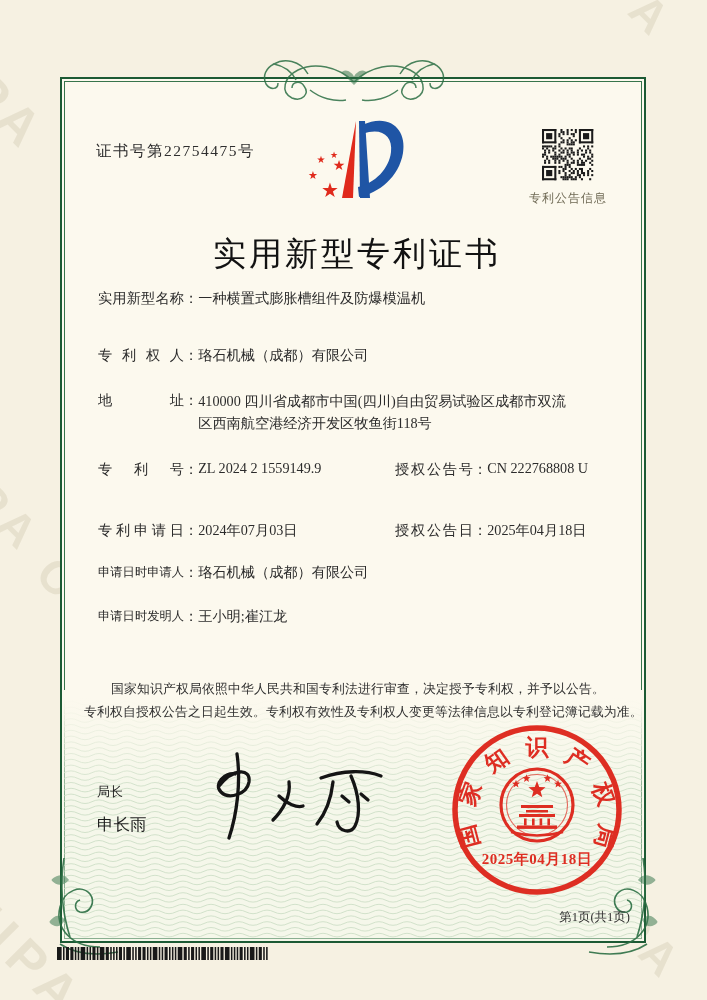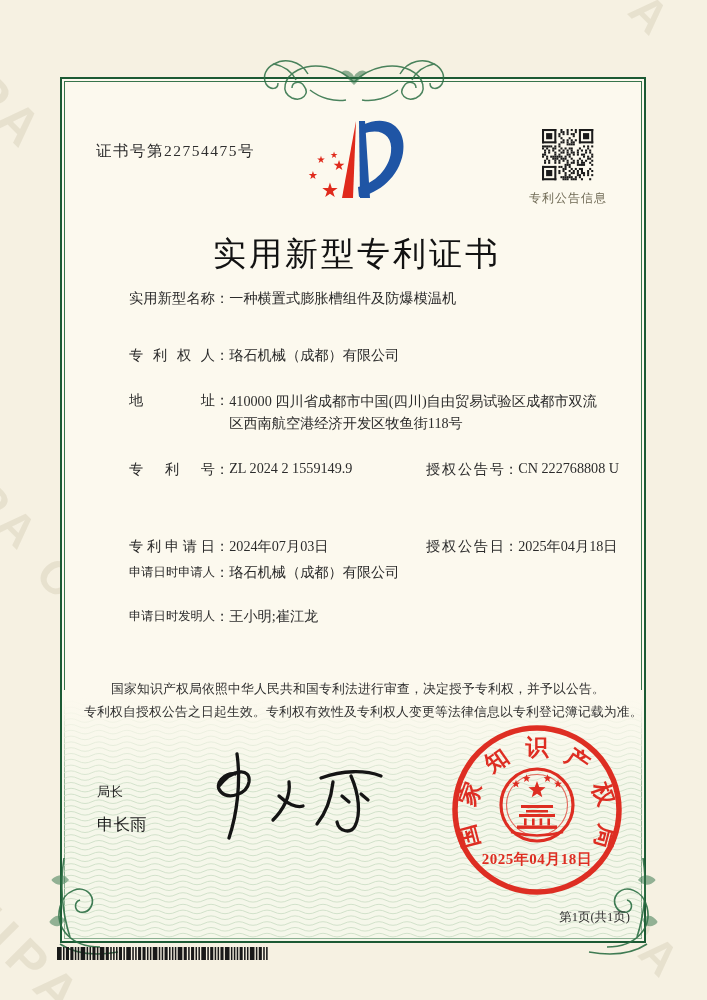--- a/index.html
+++ b/index.html
@@ -25,27 +25,27 @@
   
   .certno{position:absolute;left:96px;top:119px;font-size:15.5px;letter-spacing:1.5px;color:#2e2e2e;margin-top:22px;}
   .logo{position:absolute;left:296px;top:100px;}
   .qrbox{position:absolute;left:542px;top:129px;}
   .qrlabel{position:absolute;left:520px;top:190px;width:96px;text-align:center;font-size:12px;color:#6f6a55;letter-spacing:1px;}
   .title{position:absolute;left:60px;top:208px;width:594px;text-align:center;font-size:33px;font-weight:normal;color:#121212;letter-spacing:3px;margin-top:24px;}
   
   .frow{position:absolute;left:98px;width:530px;font-size:14.2px;white-space:nowrap;}
   .fcell{display:inline-block;vertical-align:top;white-space:nowrap;}
   .fcell.c1{width:297px;}
-  .flabel{display:inline-block;width:86px;text-align:justify;text-align-last:justify;vertical-align:top;margin-left:31px;}
+  .flabel{display:inline-block;width:86px;text-align:justify;text-align-last:justify;vertical-align:top;}
   .flabel.narrow{width:78px;}
   .flabel.small{font-size:12.3px;padding-top:1px;}
   .fsep{display:inline-block;}
   .fvalue{display:inline-block;vertical-align:top;}
   .fvalue.wrap{white-space:normal;width:373px;line-height:21.5px;}
-  .r0{top:289px}.r1{top:346px}.r2{top:391px}.r3{top:436px}.r4{top:460px}.r5{top:537px}.r6{top:563px}.r7{top:607px}
+  .r0{top:289px}.r1{top:346px}.r2{top:391px}.r3{top:436px}.r4{top:460px}.r5{top:521px}.r6{top:563px}.r7{top:607px}
   
   .statement{position:absolute;left:84px;top:678px;width:542px;font-size:12.8px;line-height:22.5px;color:#303030;letter-spacing:0.2px;}
   .statement .ln{white-space:nowrap;}
   .statement .ln.ind{padding-left:27px;}
   
   .signtitle{position:absolute;left:97px;top:783px;font-size:13px;color:#1d1d1d;}
   .signname{position:absolute;left:97px;top:814px;font-size:16.5px;color:#1d1d1d;}
   .signsvg{position:absolute;left:185px;top:748px;}
   
   .sealsvg{position:absolute;left:444px;top:717px;opacity:0.93;}

